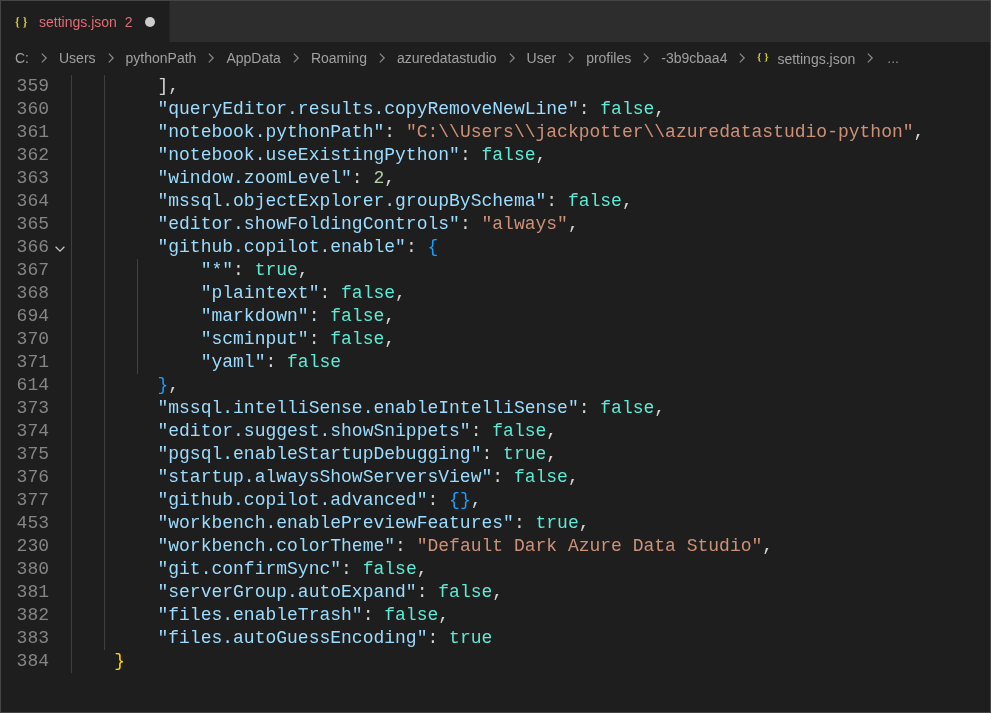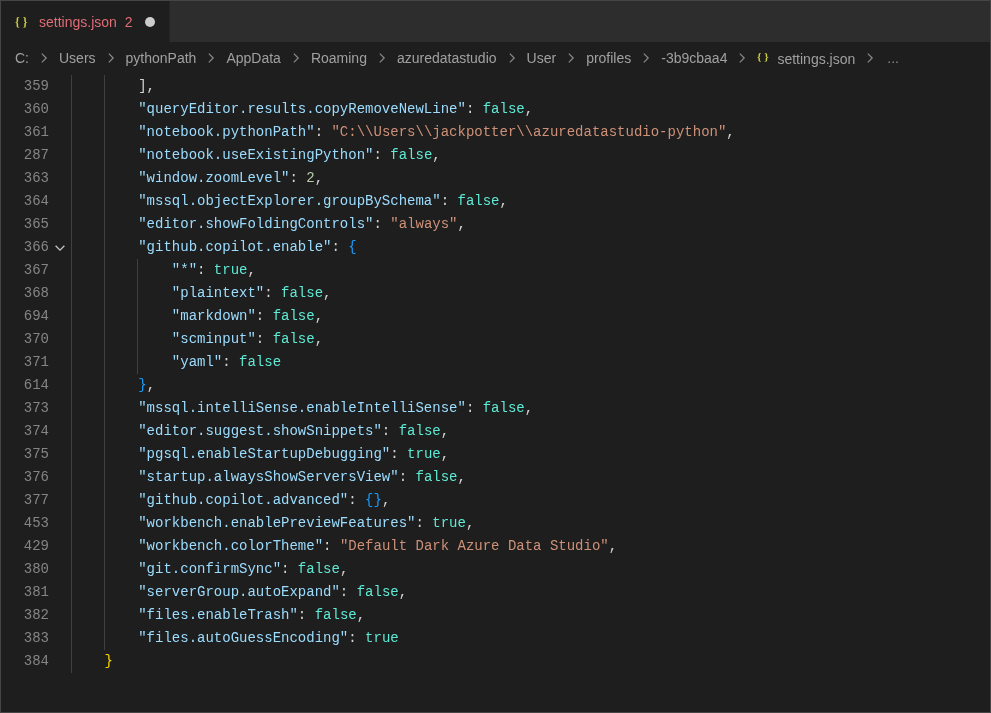--- a/index.html
+++ b/index.html
@@ -78,21 +78,21 @@
       display: inline-flex;
       align-items: center;
       padding: 0 4px;
       color: #8a8a8a;
     }
     .ellipsis { color: #8a8a8a; padding-left: 2px; }
     .editor {
       display: flex;
       height: calc(100% - 72px);
       font-family: Consolas, "Courier New", monospace;
-      font-size: 14px;
+      font-size: 18px;
       line-height: 23px;
       background: #1e1e1e;
     }
     .gutter {
       width: 70px;
       text-align: right;
       color: #858585;
       padding-top: 2px;
       user-select: none;
       flex-shrink: 0;
@@ -228,40 +228,40 @@
       </svg>
     </span>
     <span class="ellipsis">...</span>
   </div>
 
 <div class="editor">
   <div class="gutter" id="gutter">
       <div class="gutter-line">359</div>
       <div class="gutter-line">360</div>
       <div class="gutter-line">361</div>
-      <div class="gutter-line">287</div>
+      <div class="gutter-line">362</div>
       <div class="gutter-line">363</div>
       <div class="gutter-line">364</div>
       <div class="gutter-line">365</div>
       <div class="gutter-line">366<span class="fold-chevron"><svg width="14" height="14" viewBox="0 0 16 16">
             <path d="M3 5.5 L8 10.5 L13 5.5" stroke="#c5c5c5" stroke-width="1.5" fill="none"></path>
           </svg></span></div>
       <div class="gutter-line">367</div>
       <div class="gutter-line">368</div>
       <div class="gutter-line">694</div>
       <div class="gutter-line">370</div>
       <div class="gutter-line">371</div>
       <div class="gutter-line">614</div>
       <div class="gutter-line">373</div>
       <div class="gutter-line">374</div>
       <div class="gutter-line">375</div>
       <div class="gutter-line">376</div>
       <div class="gutter-line">377</div>
       <div class="gutter-line">453</div>
-      <div class="gutter-line">429</div>
+      <div class="gutter-line">230</div>
       <div class="gutter-line">380</div>
       <div class="gutter-line">381</div>
       <div class="gutter-line">382</div>
       <div class="gutter-line">383</div>
       <div class="gutter-line">384</div>
     </div>
   <div class="code" id="code">
       <div class="code-line" style="padding-left: 0px;"><span class="indent-guide" style="left: 0px;"></span><span class="indent-guide" style="left: 33px;"></span><span class="tok-punc">        </span><span class="tok-punc">],</span></div>
       <div class="code-line" style="padding-left: 0px;"><span class="indent-guide" style="left: 0px;"></span><span class="indent-guide" style="left: 33px;"></span><span class="tok-punc">        </span><span class="tok-key">"queryEditor.results.copyRemoveNewLine"</span><span class="tok-punc">: </span><span class="tok-bool">false</span><span class="tok-punc">,</span></div>
       <div class="code-line" style="padding-left: 0px;"><span class="indent-guide" style="left: 0px;"></span><span class="indent-guide" style="left: 33px;"></span><span class="tok-punc">        </span><span class="tok-key">"notebook.pythonPath"</span><span class="tok-punc">: </span><span class="tok-str">"C:\\Users\\jackpotter\\azuredatastudio-python"</span><span class="tok-punc">,</span></div>

